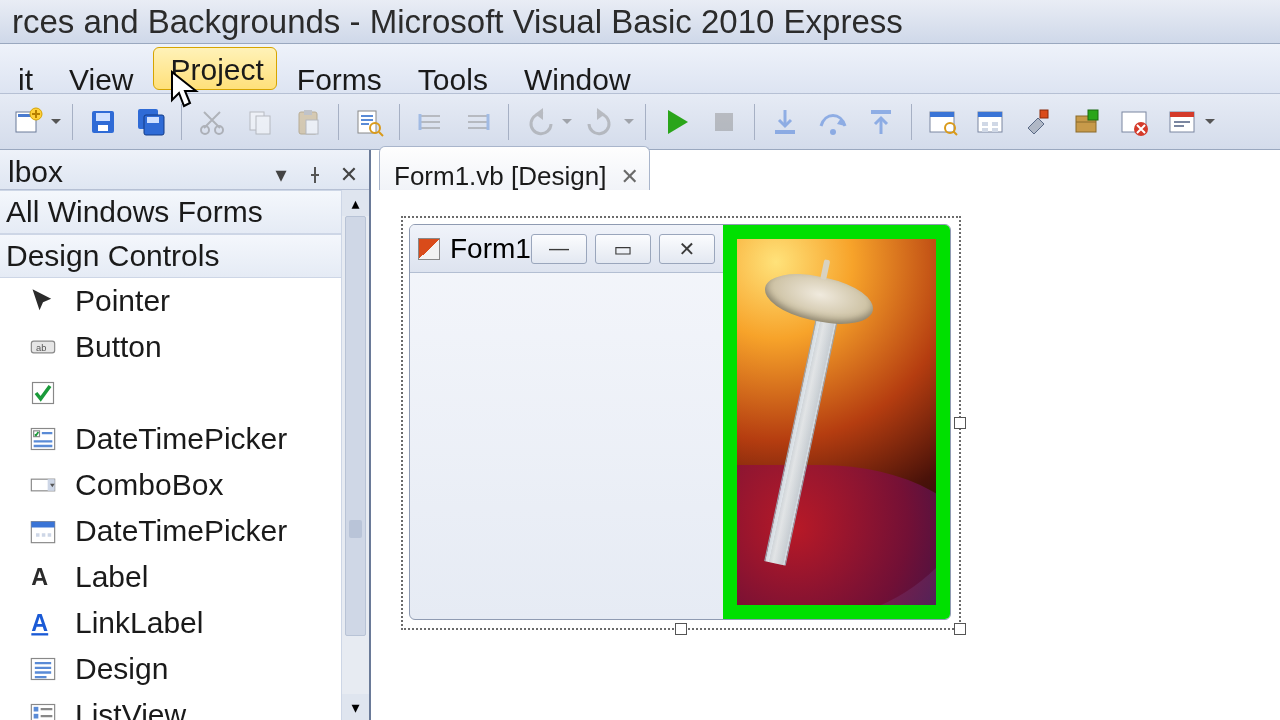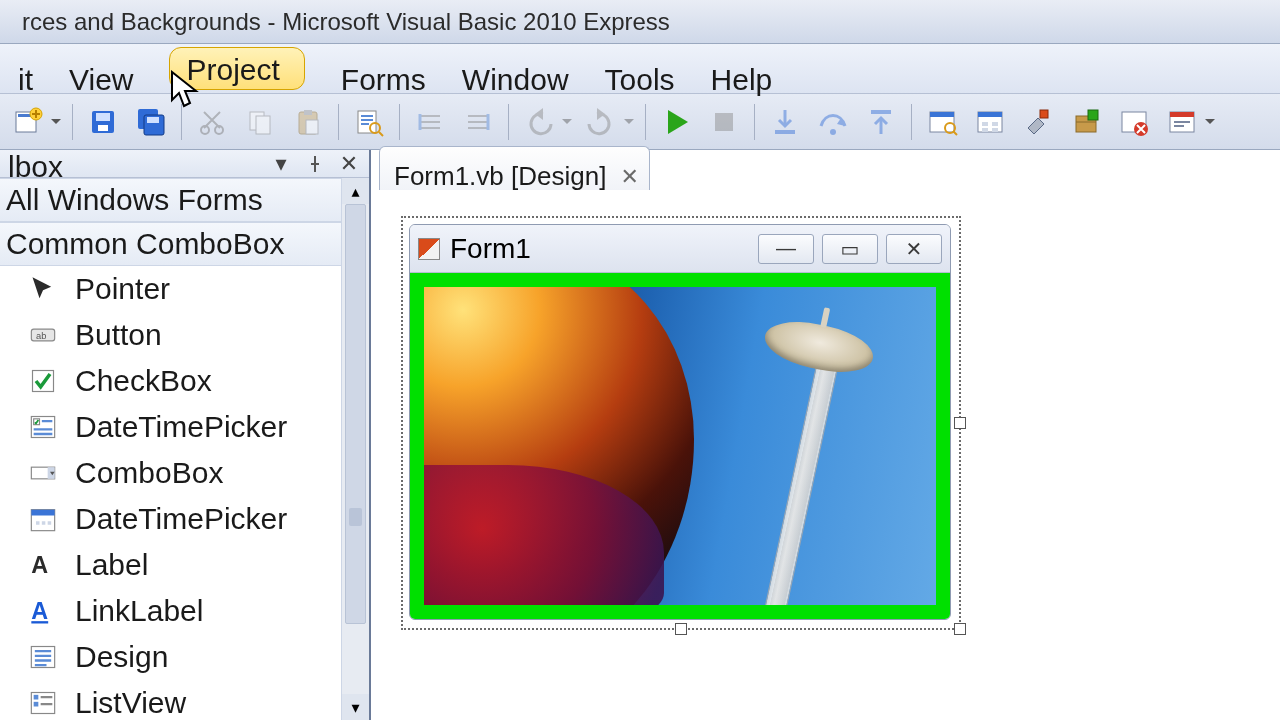--- a/index.html
+++ b/index.html
@@ -5,22 +5,22 @@
   * { box-sizing: border-box; margin: 0; padding: 0; font-family: "Segoe UI", Tahoma, sans-serif; }
   html, body { width: 1280px; height: 720px; overflow: hidden; }
   body { background: #fff; }
 
   
   .titlebar {
     height: 44px;
     background: linear-gradient(#e9edf5, #cfd8e9);
     border-bottom: 1px solid #9aa8bf;
     display: flex; align-items: center;
-    padding-left: 22px;
-    font-size: 24px;
+    padding-left: 12px;
+    font-size: 33px;
     color: #2b2b2b;
   }
 
   
   .menubar {
     height: 50px;
     background: linear-gradient(#eef2fa, #dde4f2);
     border-bottom: 1px solid #b6c0d4;
     display: flex; align-items: stretch;
     font-size: 30px;
@@ -28,23 +28,23 @@
   }
   .menu-item {
     padding: 6px 18px 4px 18px;
     display: flex; align-items: center;
     cursor: default;
     margin-top: 20px;
   }
   .menu-item.hover {
     background: linear-gradient(#fff2b8, #ffe07a);
     border: 1px solid #d6a400;
-    border-radius: 12px;
-    margin: 3px 18px;
-    padding: 2px 24px 0 16px;
+    border-radius: 6px;
+    margin: 3px 2px;
+    padding: 2px 12px 0 16px;
   }
 
   
   .toolbar {
     height: 56px;
     background: linear-gradient(#e6ebf5, #d4dceb);
     border-bottom: 1px solid #9aa8bf;
     display: flex; align-items: center;
     gap: 8px;
     padding: 0 8px;
@@ -73,24 +73,24 @@
   }
 
   
   .toolbox {
     width: 370px;
     background: #fff;
     border-right: 1px solid #6a7a98;
     display: flex; flex-direction: column;
   }
   .toolbox-header {
-    height: 28px;
+    height: 40px;
     background: linear-gradient(#eef2f9, #dfe6f2);
     border-bottom: 1px solid #b6c0d4;
-    display: flex; align-items: flex-start; justify-content: space-between;
+    display: flex; align-items: flex-end; justify-content: space-between;
     padding: 0 6px 0 8px;
     font-size: 30px; color: #1a1a1a;
   }
   .toolbox-header .right { display: flex; gap: 6px; align-items: center; }
   .hdr-btn { width: 28px; height: 28px; display: flex; align-items: center; justify-content: center; color:#444; font-size:22px; }
 
   .toolbox-body {
     flex: 1; overflow: hidden; position: relative;
     display: flex;
   }
@@ -170,21 +170,21 @@
   }
   .sh-e  { right:-7px; top:50%; transform:translateY(-50%);}
   .sh-s  { bottom:-7px; left:50%; transform:translateX(-50%);}
   .sh-se { right:-7px; bottom:-7px;}
 
   .winform {
     position:absolute; left:6px; top:6px; right:8px; bottom:8px;
     border:1px solid #8f9bb2;
     border-radius:6px;
     background: linear-gradient(#f4f6fb, #e6ebf4);
-    display:flex; flex-direction:column;
+    display:flex; flex-direction:row;
     overflow:hidden;
   }
   .wf-title {
     height:48px;
     display:flex; align-items:center; justify-content:space-between;
     padding:0 8px;
     background: linear-gradient(#f0f3fa,#dde3ef);
     border-bottom:1px solid #b3bed2;
   }
   .wf-title .left { display:flex; align-items:center; gap:10px; font-size:28px;}
@@ -285,27 +285,24 @@
   <div class="menu-item">
       <span>View</span>
     </div>
   <div class="menu-item hover">
       <span>Project</span>
     </div>
   <div class="menu-item">
       <span>Forms</span>
     </div>
   <div class="menu-item">
+      <span>Tools</span>
+    </div>
+  <div class="menu-item">
       <span>Window</span>
-    </div>
-  <div class="menu-item">
-      <span>Tools</span>
-    </div>
-  <div class="menu-item">
-      <span>Help</span>
     </div>
 </div>
 
 <div class="toolbar">
   <div class="tbtn">
     <svg viewBox="0 0 32 32">
         <rect x="4" y="6" width="20" height="20" fill="#fff" stroke="#6a7a98"></rect>
         <rect x="6" y="8" width="16" height="3" fill="#4a7bd0"></rect>
         <circle cx="24" cy="8" r="6" fill="#ffcf3a" stroke="#d6a400"></circle>
         <path d="M24 4v8M20 8h8" stroke="#b77f00" stroke-width="2"></path>
@@ -491,21 +488,21 @@
             <svg width="18" height="18" viewBox="0 0 18 18">
               <path d="M9 1v8M5 9h8M9 9v8" stroke="#555" stroke-width="2"></path>
             </svg>
           </div>
         <div class="hdr-btn">✕</div>
       </div>
     </div>
     <div class="toolbox-body">
       <div class="toolbox-list">
         <div class="group-hdr"><span>All Windows Forms</span></div>
-        <div class="group-hdr"><span>Common ComboBox</span></div>
+        <div class="group-hdr"><span>Design Controls</span></div>
 
         <div class="tool-item">
           <span class="ti-icon">
               <svg viewBox="0 0 24 24">
                 <path d="M3 2l6 18 3-7 7-3z" fill="#2b2b2b"></path>
               </svg>
             </span>
           <span>Pointer</span>
         </div>
         <div class="tool-item">
@@ -517,21 +514,20 @@
             </span>
           <span>Button</span>
         </div>
         <div class="tool-item">
           <span class="ti-icon">
               <svg viewBox="0 0 24 24">
                 <rect x="3" y="3" width="18" height="18" fill="#fff" stroke="#888"></rect>
                 <path d="M6 12l4 5 8-11" fill="none" stroke="#1a9a3a" stroke-width="3"></path>
               </svg>
             </span>
-          <span>CheckBox</span>
         </div>
         <div class="tool-item">
           <span class="ti-icon">
               <svg viewBox="0 0 24 24">
                 <rect x="2" y="3" width="20" height="18" fill="#fff" stroke="#888"></rect>
                 <rect x="4" y="5" width="5" height="5" fill="#fff" stroke="#888"></rect>
                 <path d="M5 8l1 1 2-3" stroke="#1a9a3a" stroke-width="1.5" fill="none"></path>
                 <path d="M11 7h9M4 14h16M4 18h16" stroke="#5a8bd6" stroke-width="2"></path>
               </svg>
             </span>

